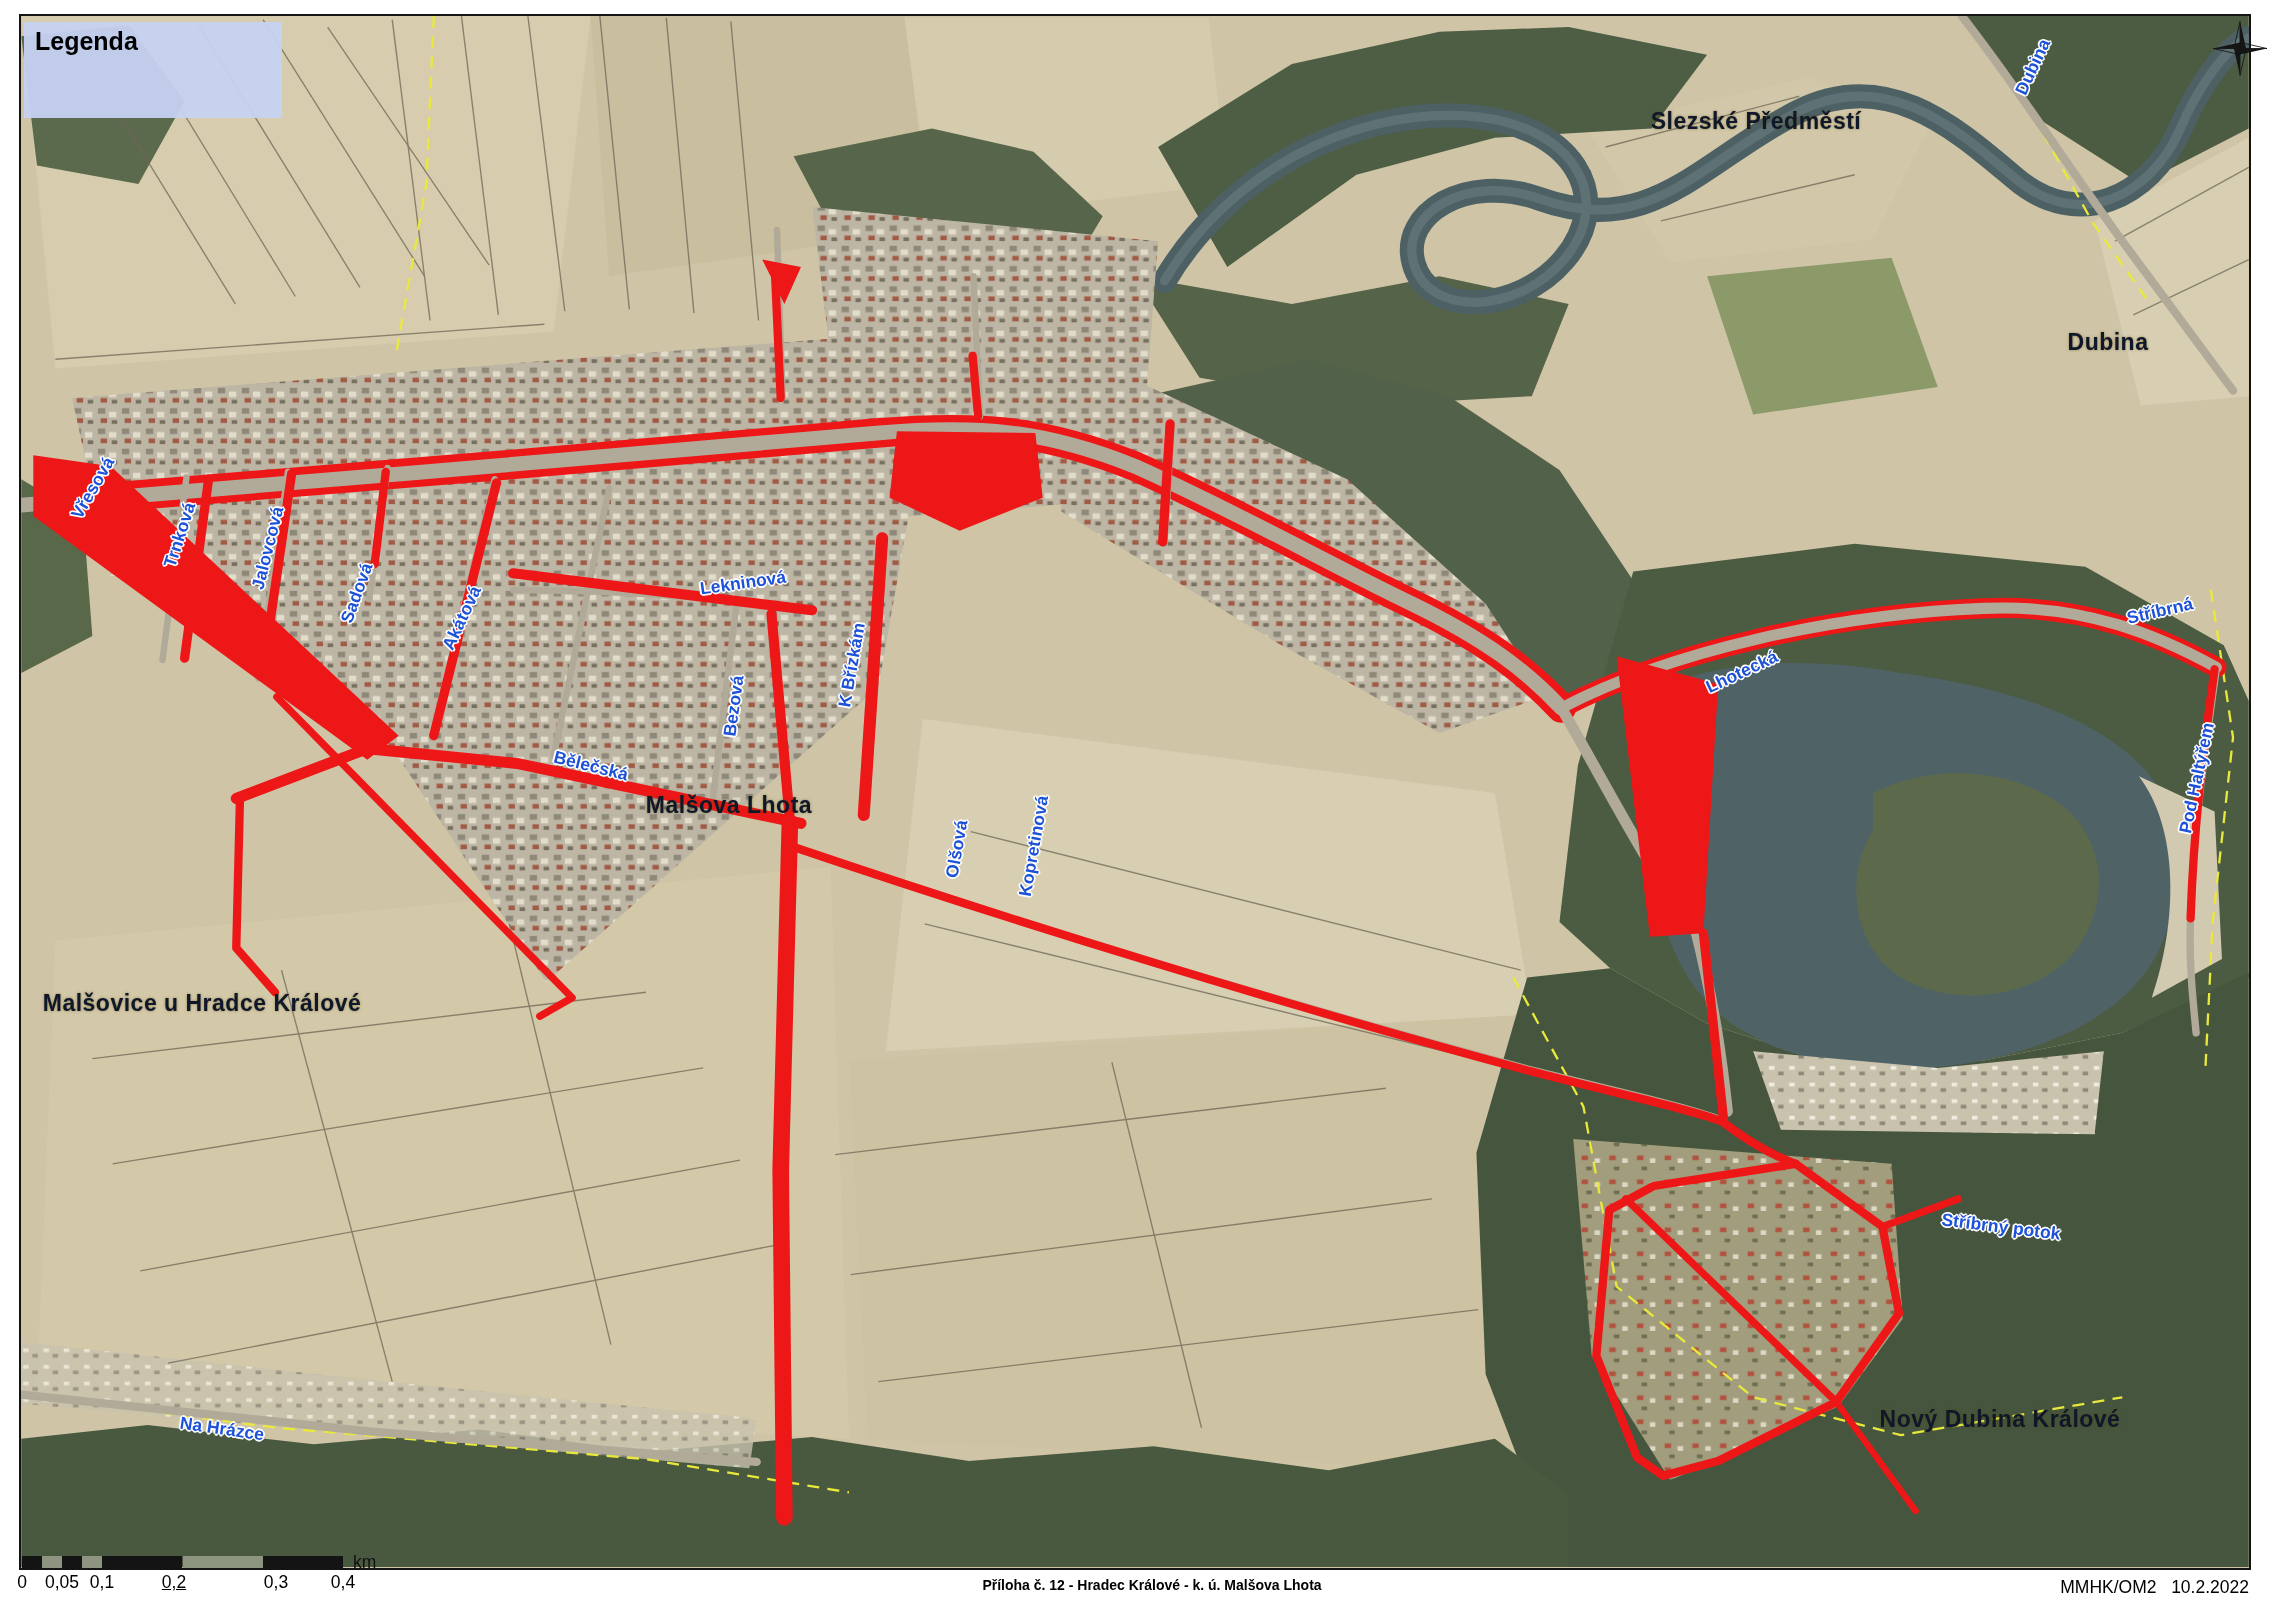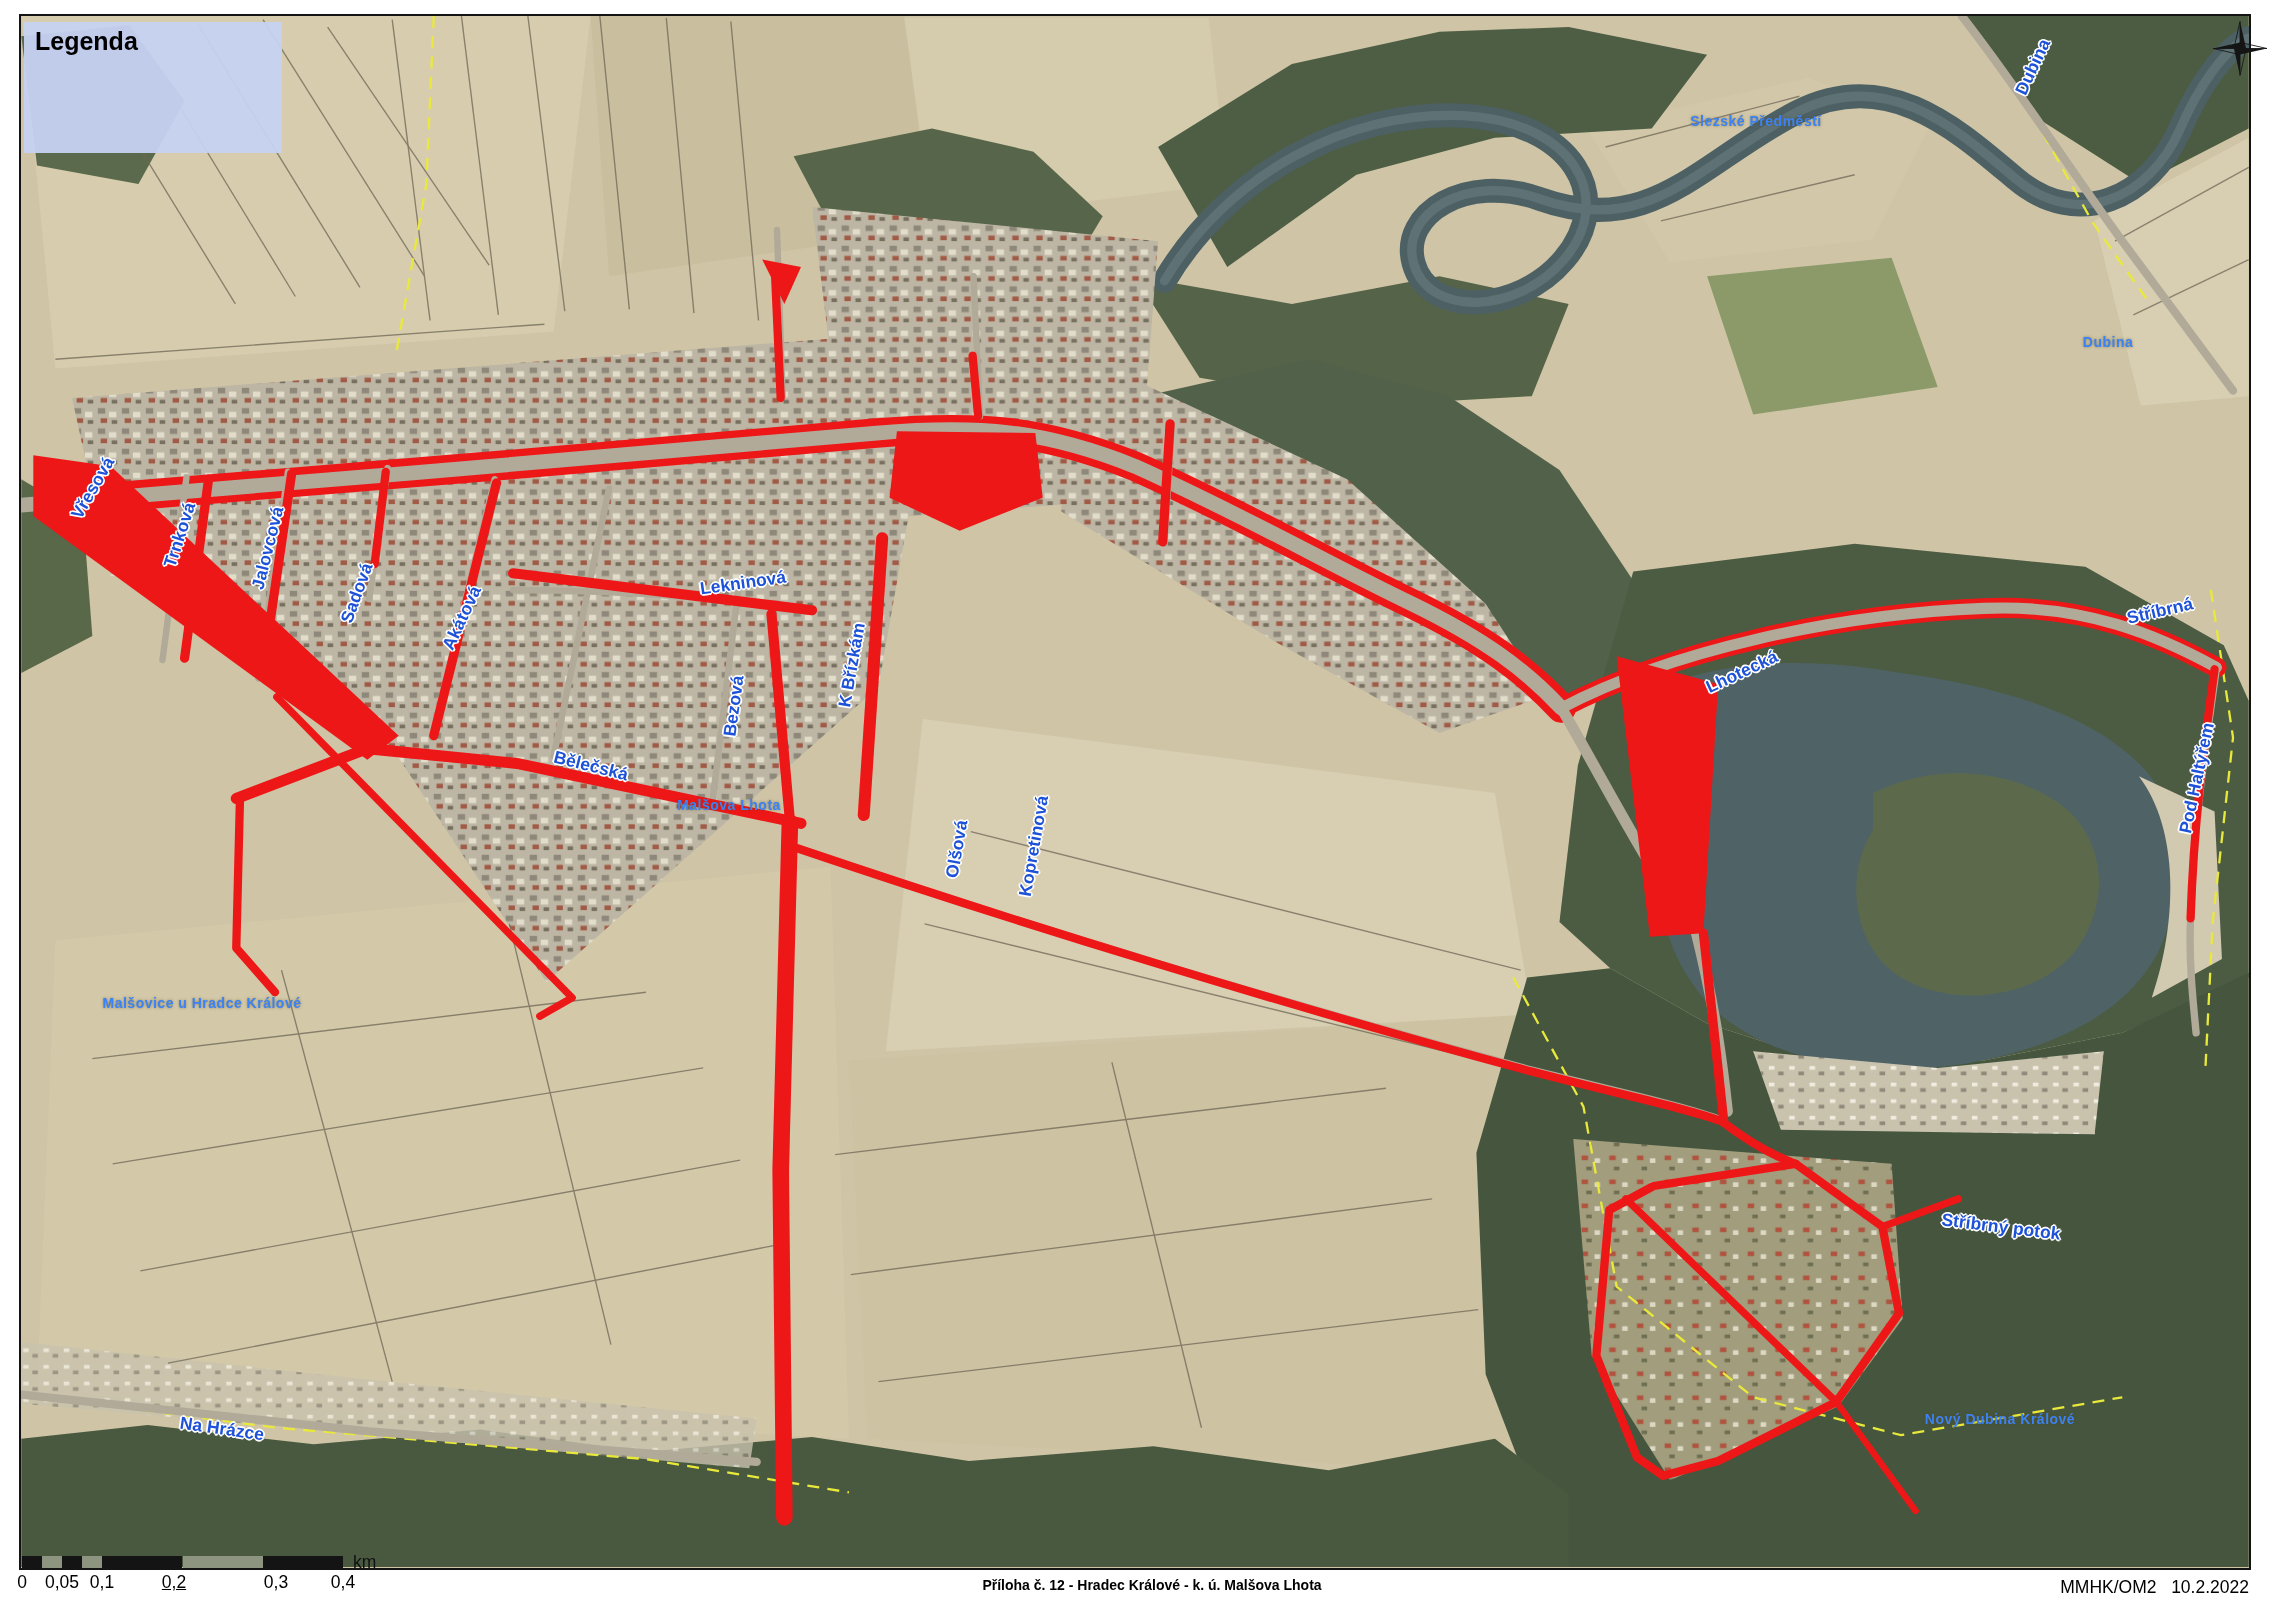--- a/index.html
+++ b/index.html
@@ -10,25 +10,25 @@
   #map-frame{position:absolute;left:18.5px;top:14px;width:2228px;height:1552px;
              border:2.8px solid #141414;background:#cfc5a6;overflow:hidden;}
   #map-svg{position:absolute;left:0;top:0;}
 
   
   #map-labels{position:absolute;left:0;top:0;width:2289px;height:1618px;pointer-events:none;}
   .map-label{position:absolute;white-space:nowrap;font-weight:bold;}
   .map-label.street{color:#1d52d8;font-size:17.5px;
      text-shadow:-1.8px 0 0 #fff,1.8px 0 0 #fff,0 -1.8px 0 #fff,0 1.8px 0 #fff,
                  -0.9px -0.9px 0 #fff,0.9px 0.9px 0 #fff,0.9px -0.9px 0 #fff,-0.9px 0.9px 0 #fff;}
-  .map-label.place{color:#3b82f6;font-size:14px;letter-spacing:0.5px;
+  .map-label.place{color:#0f172a;font-size:23px;letter-spacing:0.5px;
      text-shadow:0 0 2.8px rgba(90,70,0,.55);}
 
   
-  #legend{position:absolute;left:24px;top:22px;width:258px;height:131px;
+  #legend{position:absolute;left:24px;top:22px;width:258px;height:96px;
           background:rgba(198,210,242,.95);}
   #legend-title{font-size:25px;font-weight:bold;color:#000;padding:4.6px 0 3.7px 11px;}
   .legend-row{display:flex;align-items:center;margin:6.5px 0 0 9.2px;height:25px;}
   .legend-swatch{width:46px;height:24px;box-sizing:border-box;flex:0 0 46px;}
   .legend-swatch.cadastral-map{background:rgba(210,220,246,.55);border:1.8px solid #55565e;}
   .legend-swatch.cadastral-area{background:rgba(255,255,255,.12);border:2.8px dashed #f2ef2a;}
   .legend-swatch.public-space{background:#f83838;}
   .legend-label{font-size:14.8px;color:#000;margin-left:11px;}
 
   

